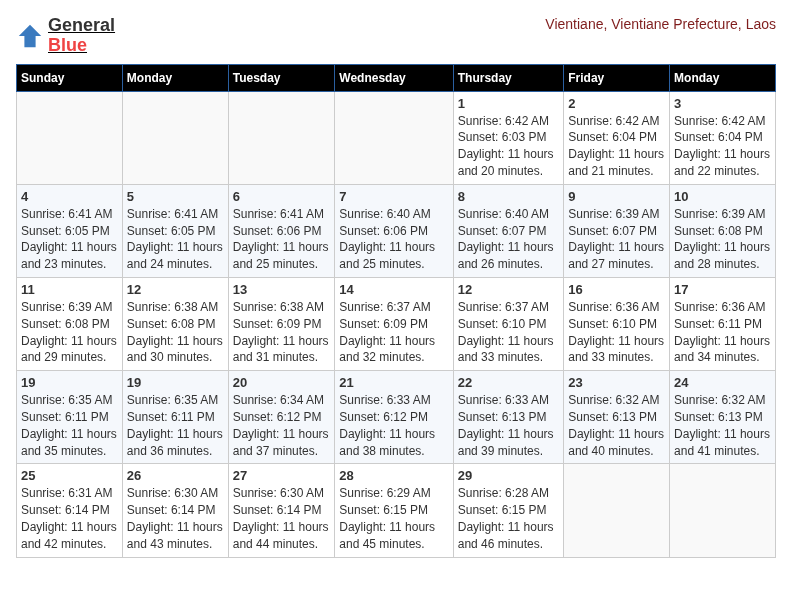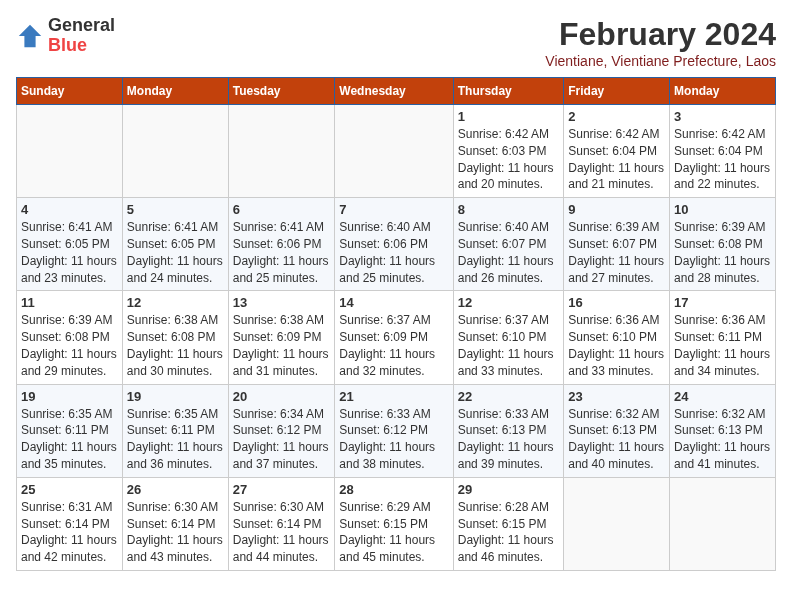--- a/index.html
+++ b/index.html
@@ -13,20 +13,21 @@
     .header {
       display: flex;
       justify-content: space-between;
       align-items: flex-start;
       margin-bottom: 8px;
     }
     .logo {
       display: flex;
       align-items: center;
       gap: 4px;
+      text-decoration: underline;
     }
     .logo-text {
       font-size: 18px;
       font-weight: bold;
       line-height: 1.1;
     }
     .logo-general { color: #333; }
     .logo-blue { color: #ef4444; }
     .logo-icon {
       width: 28px;
@@ -43,21 +44,21 @@
     .subtitle {
       font-size: 14px;
       color: #7f1d1d;
     }
     table {
       width: 100%;
       border-collapse: collapse;
       font-size: 11px;
     }
     th {
-      background-color: #c2410c;
+      background-color: #000000;
       color: #fff;
       padding: 6px 4px;
       text-align: left;
       font-size: 12px;
       border: 1px solid #2a5fa0;
     }
     td {
       border: 1px solid #ccc;
       padding: 4px;
       vertical-align: top;
@@ -88,21 +89,20 @@
   <div class="logo">
     <svg class="logo-icon" viewBox="0 0 40 40">
       <polygon points="20,4 36,20 28,20 28,36 12,36 12,20 4,20" fill="#3a7abf"></polygon>
     </svg>
     <div class="logo-text">
       <span class="logo-general">General</span><br>
       <span class="logo-blue">Blue</span>
     </div>
   </div>
   <div class="title-block">
-    <div class="main-title">February 2024</div>
     <div class="subtitle">Vientiane, Vientiane Prefecture, Laos</div>
   </div>
 </div>
 
 <table>
   <thead>
     <tr>
     <th>Sunday</th>
         <th>Monday</th>
         <th>Tuesday</th>

